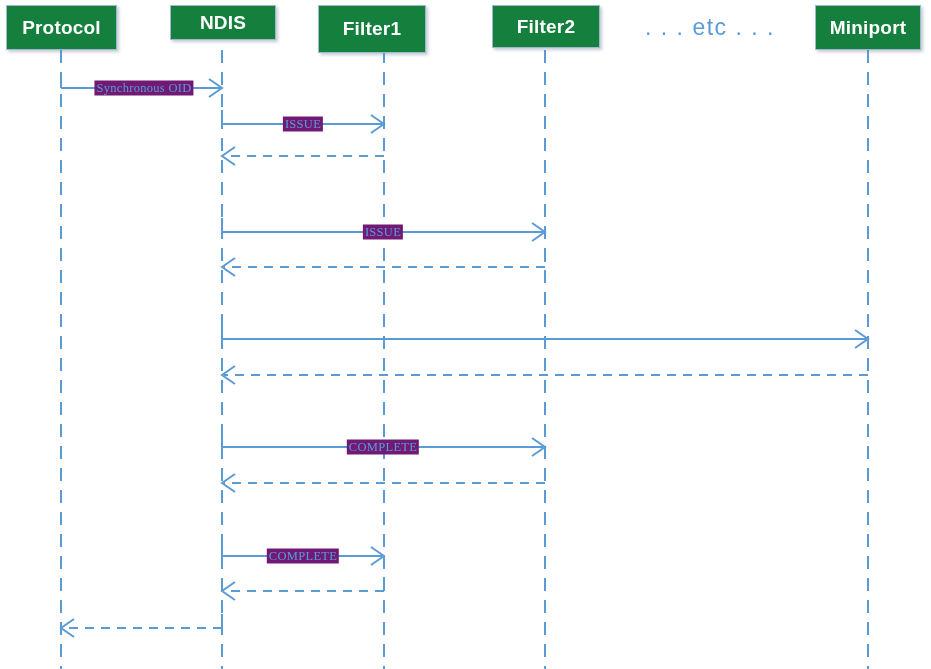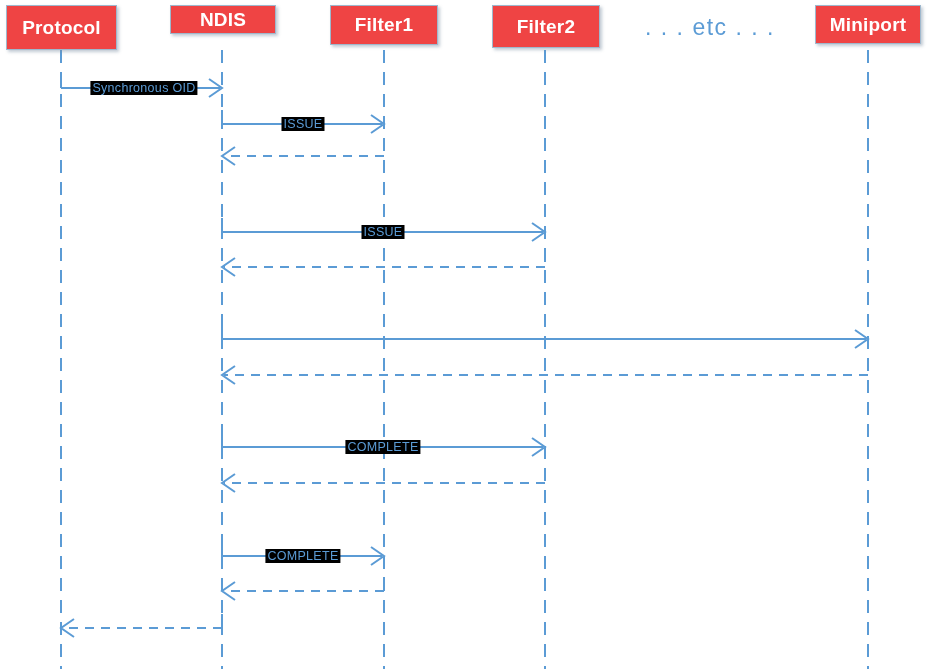--- a/index.html
+++ b/index.html
@@ -13,21 +13,21 @@
   #diagram-root {
     position: relative;
     width: 931px;
     height: 669px;
     background: #ffffff;
     overflow: hidden;
   }
   .actor-box {
     position: absolute;
     box-sizing: border-box;
-    background: #ef4444;
+    background: #15803d;
     border: 1px solid #9fb8cd;
     box-shadow: 2px 2px 3px rgba(120,140,160,0.45);
     color: #ffffff;
     font-weight: bold;
     font-size: 19px;
     display: flex;
     align-items: center;
     justify-content: center;
     letter-spacing: 0.2px;
   }
@@ -38,25 +38,26 @@
     display: flex;
     align-items: center;
     justify-content: center;
     letter-spacing: 1.5px;
     white-space: nowrap;
   }
   .msg-label {
     position: absolute;
     color: #5B9BD5;
     font-size: 12.5px;
-    background: #000000;
+    background: #701a75;
     padding: 0 2px;
     white-space: nowrap;
     transform: translate(-50%, -50%);
     letter-spacing: 0.3px;
+    font-family: Liberation Serif, serif;
   }
   svg.overlay {
     position: absolute;
     left: 0;
     top: 0;
     width: 931px;
     height: 669px;
   }
 </style>
 </head>
@@ -131,25 +132,25 @@
         <g>
           <line x1="222" y1="614" x2="222" y2="628" stroke="#5B9BD5" stroke-width="2" stroke-dasharray="9 7"></line>
           <line x1="222" y1="628" x2="63" y2="628" stroke="#5B9BD5" stroke-width="2" stroke-dasharray="9 7"></line>
           <polyline points="74,619 61,628 74,637" fill="none" stroke="#5B9BD5" stroke-width="2" stroke-linejoin="miter" stroke-linecap="butt"></polyline>
         </g>
       </g>
   </svg>
 
   <div id="actors-layer">
       <div class="actor-box" style="left: 6px; top: 5px; width: 111px; height: 45px;">Protocol</div>
-      <div class="actor-box" style="left: 170px; top: 5px; width: 106px; height: 29px;">NDIS</div>
-      <div class="actor-box" style="left: 330px; top: 5px; width: 108px; height: 40px;">Filter1</div>
+      <div class="actor-box" style="left: 170px; top: 5px; width: 106px; height: 35px;">NDIS</div>
+      <div class="actor-box" style="left: 318px; top: 5px; width: 108px; height: 48px;">Filter1</div>
       <div class="actor-box" style="left: 492px; top: 5px; width: 108px; height: 43px;">Filter2</div>
       <div class="actor-plain" style="left: 640px; top: 5px; width: 140px; height: 45px;">. . . etc . . .</div>
-      <div class="actor-box" style="left: 815px; top: 5px; width: 106px; height: 39px;">Miniport</div>
+      <div class="actor-box" style="left: 815px; top: 5px; width: 106px; height: 45px;">Miniport</div>
     </div>
   <div id="labels-layer">
       <div class="msg-label" style="left: 144px; top: 88px;">Synchronous OID</div>
       <div class="msg-label" style="left: 303px; top: 124px;">ISSUE</div>
       <div class="msg-label" style="left: 383px; top: 232px;">ISSUE</div>
       <div class="msg-label" style="left: 383px; top: 447px;">COMPLETE</div>
       <div class="msg-label" style="left: 303px; top: 556px;">COMPLETE</div>
     </div>
 
 </div>

